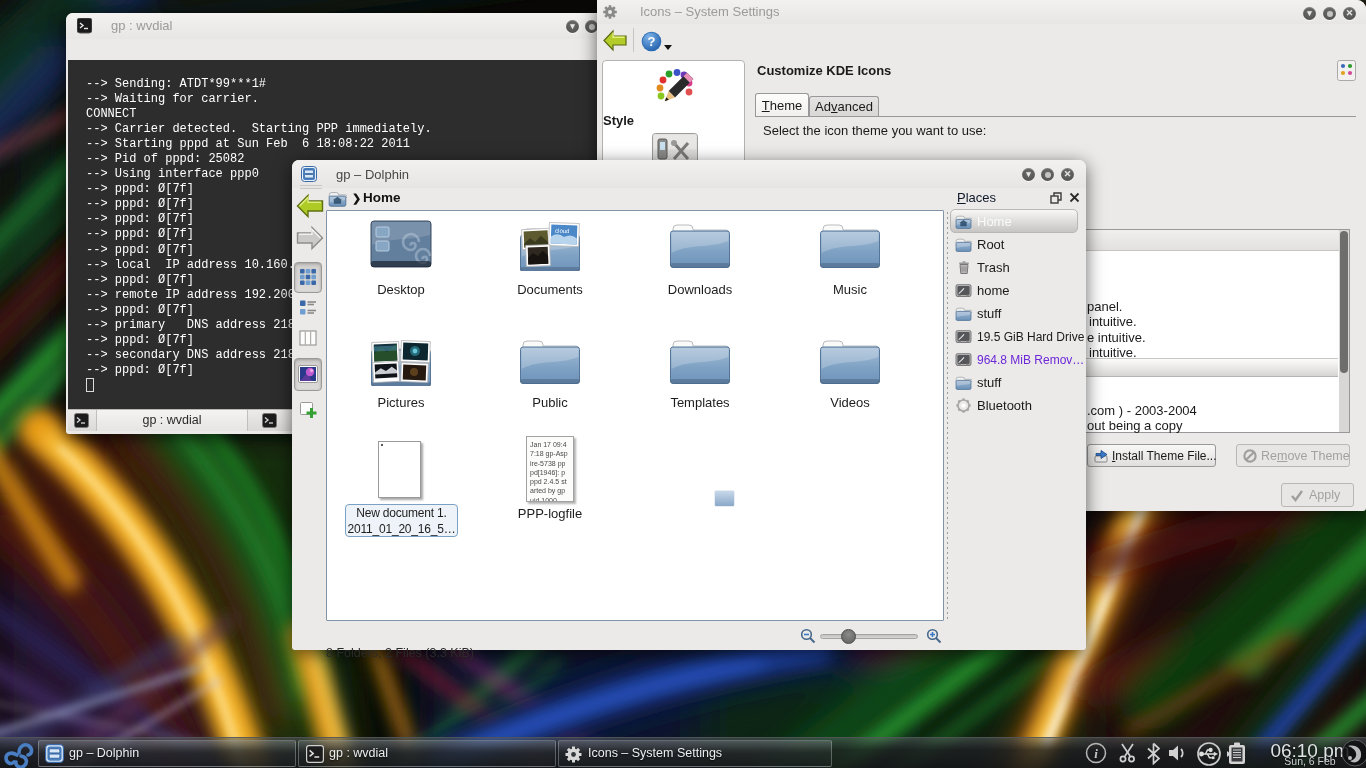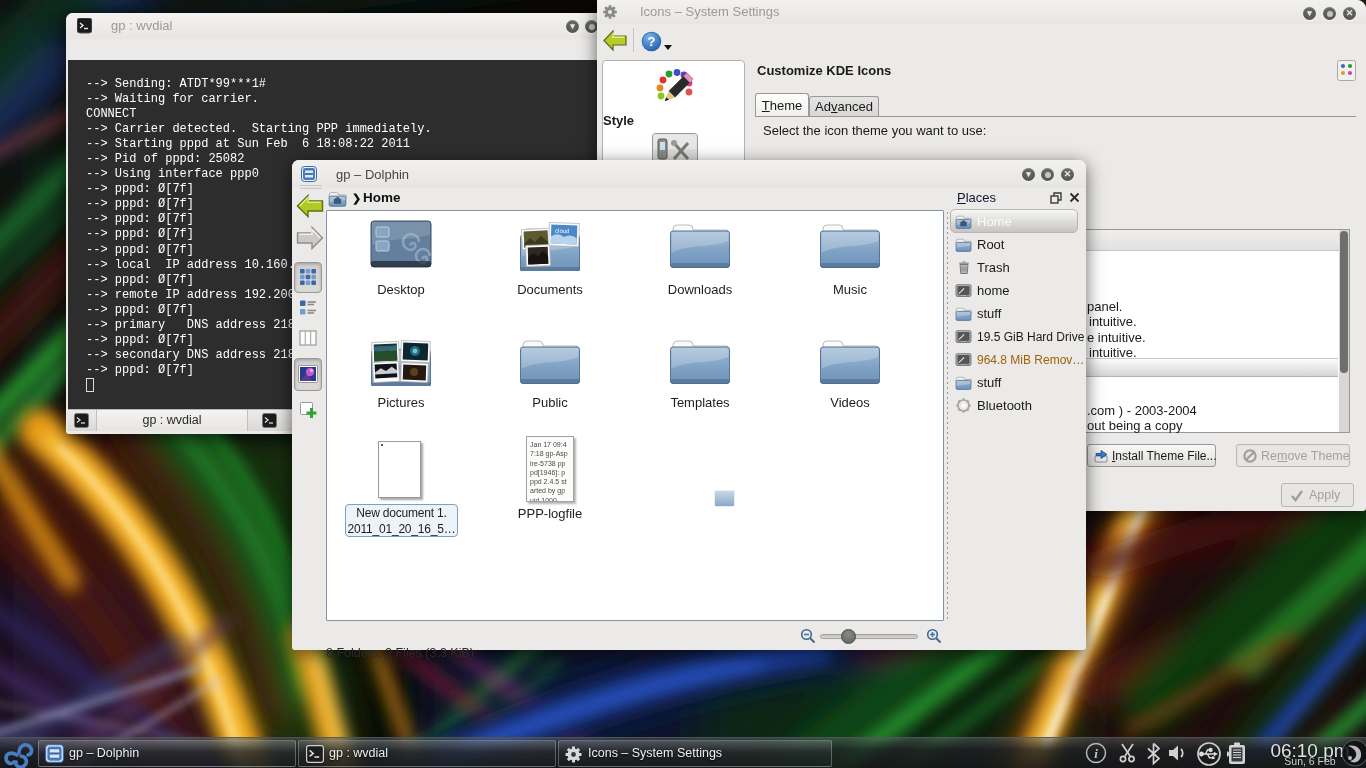--- a/index.html
+++ b/index.html
@@ -564,21 +564,21 @@
       <use href="#foldersm"></use>
     </svg>
   <div class="abs" style="left:685px;top:146px;font-size:13px;color:#1a1a1a;">stuff</div>
   <svg class="abs" style="left:663px;top:168px" width="17" height="17" viewBox="0 0 16 16">
       <use href="#drivesm"></use>
     </svg>
   <div class="abs" style="left:685px;top:170px;font-size:12px;color:#1a1a1a;">19.5 GiB Hard Drive</div>
   <svg class="abs" style="left:663px;top:191px" width="17" height="17" viewBox="0 0 16 16">
       <use href="#drivesm"></use>
     </svg>
-  <div class="abs" style="left:685px;top:193px;font-size:12px;color:#a16207;">964.8 MiB Remov…</div>
+  <div class="abs" style="left:685px;top:193px;font-size:12px;color:#6d28d9;">964.8 MiB Remov…</div>
   <svg class="abs" style="left:663px;top:214px" width="17" height="17" viewBox="0 0 16 16">
       <use href="#foldersm"></use>
     </svg>
   <div class="abs" style="left:685px;top:215px;font-size:13px;color:#1a1a1a;">stuff</div>
   <svg class="abs" style="left:663px;top:237px" width="17" height="17" viewBox="0 0 16 16">
       <g fill="none" stroke="#a8a7a5" stroke-width="1.6">
         <circle cx="8" cy="8" r="5.2"></circle>
       </g>
       <g stroke="#a8a7a5" stroke-width="2">
         <path d="M 8,1.2 L 8,3"></path>

